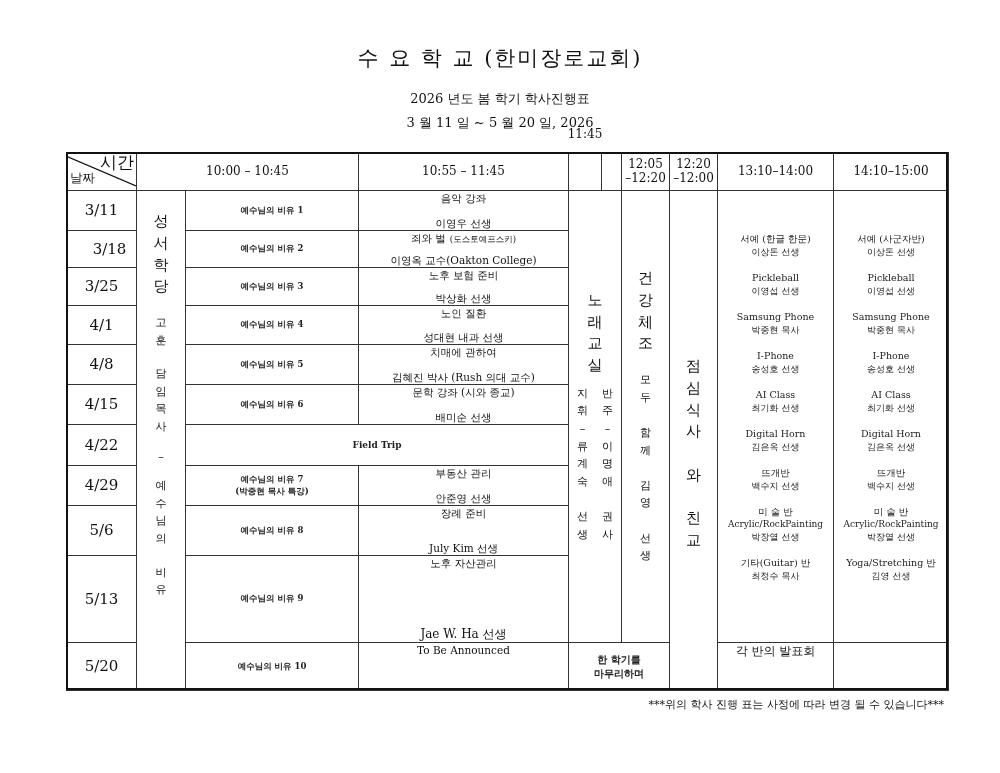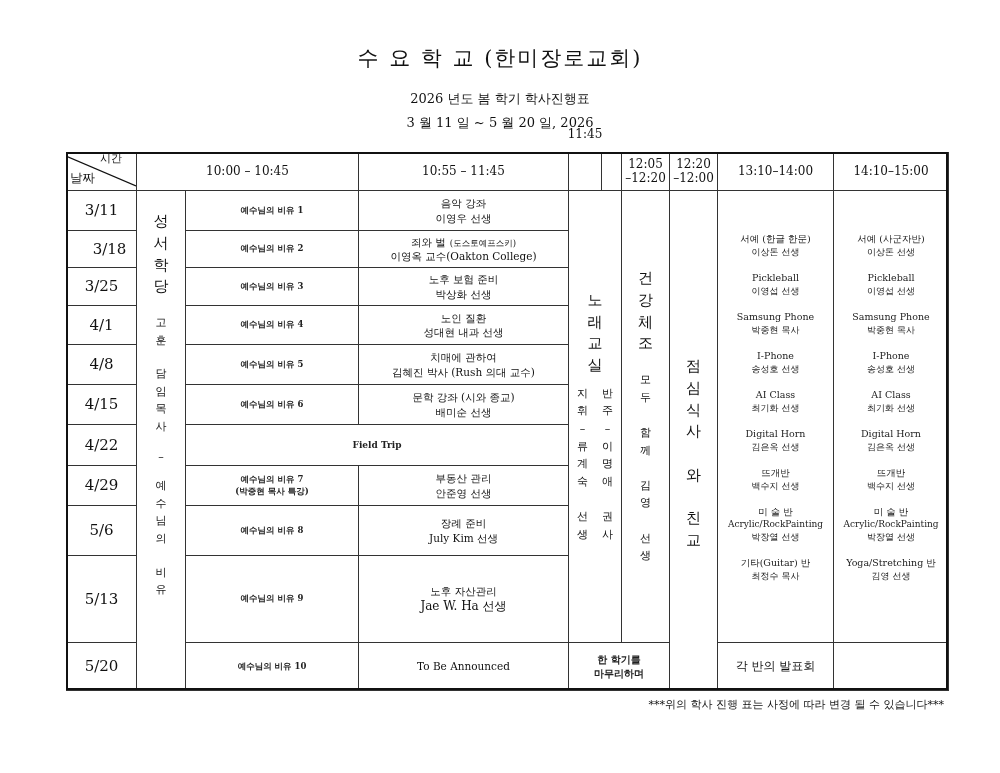--- a/index.html
+++ b/index.html
@@ -9,21 +9,21 @@
   .title { left:0; width:1000px; text-align:center; }
   .t1 { top:44px; font-size:21px; letter-spacing:2px; }
   .t2 { top:90px; font-size:13px; }
   .t3 { top:114px; font-size:13px; }
   .cell { position:absolute; box-sizing:border-box; border:1px solid #333;
           display:flex; flex-direction:column; align-items:center; justify-content:center;
           text-align:center; line-height:1.35; background:#fff; }
   .hdr { font-size:12px; }
   .date { font-size:15px; }
   .small { font-size:8.5px; color:#222;font-weight:bold; }
-  .mid { font-size:10.5px; }
+  .mid { font-size:10.5px;justify-content:space-between; }
   .elec { font-size:9px; color:#222; }
   .elec .grp { margin:7px 0; }
   .elec .grp:first-child { margin-top:0; }
   .vert { font-size:15px; line-height:1.45; }
   .vs { font-size:11px; line-height:1.6; }
   .outer { position:absolute; left:66px; top:152px; width:882px; height:538px;
            border:2px solid #111; box-sizing:border-box; pointer-events:none; }
   .diag { position:absolute; left:66px; top:152px; width:70px; height:38px; }
   .note { position:absolute; right:56px; top:697px; font-size:11px; }
   .vcols { display:flex; gap:14px; margin-top:8px; }
@@ -347,16 +347,16 @@
       <div>각 반의 발표회</div>
     </div>
     <div class="cell " style="left: 833px; top: 642px; width: 116px; height: 49px;"></div>
   </div>
 
 <div class="outer"></div>
 
 <svg class="diag" viewBox="0 0 70 38" preserveAspectRatio="none">
   <line x1="0" y1="4" x2="70" y2="34" stroke="#111" stroke-width="1.3"></line>
 </svg>
-<div class="abs" style="left:100px;top:151px;font-size:11px;">시간</div>
+<div class="abs" style="left:100px;top:151px;font-size:17px;">시간</div>
 <div class="abs" style="left:70px;top:170px;font-size:12.5px;">날짜</div>
 
 <div class="note">***위의 학사 진행 표는 사정에 따라 변경 될 수 있습니다***</div>
 
 </body></html>

